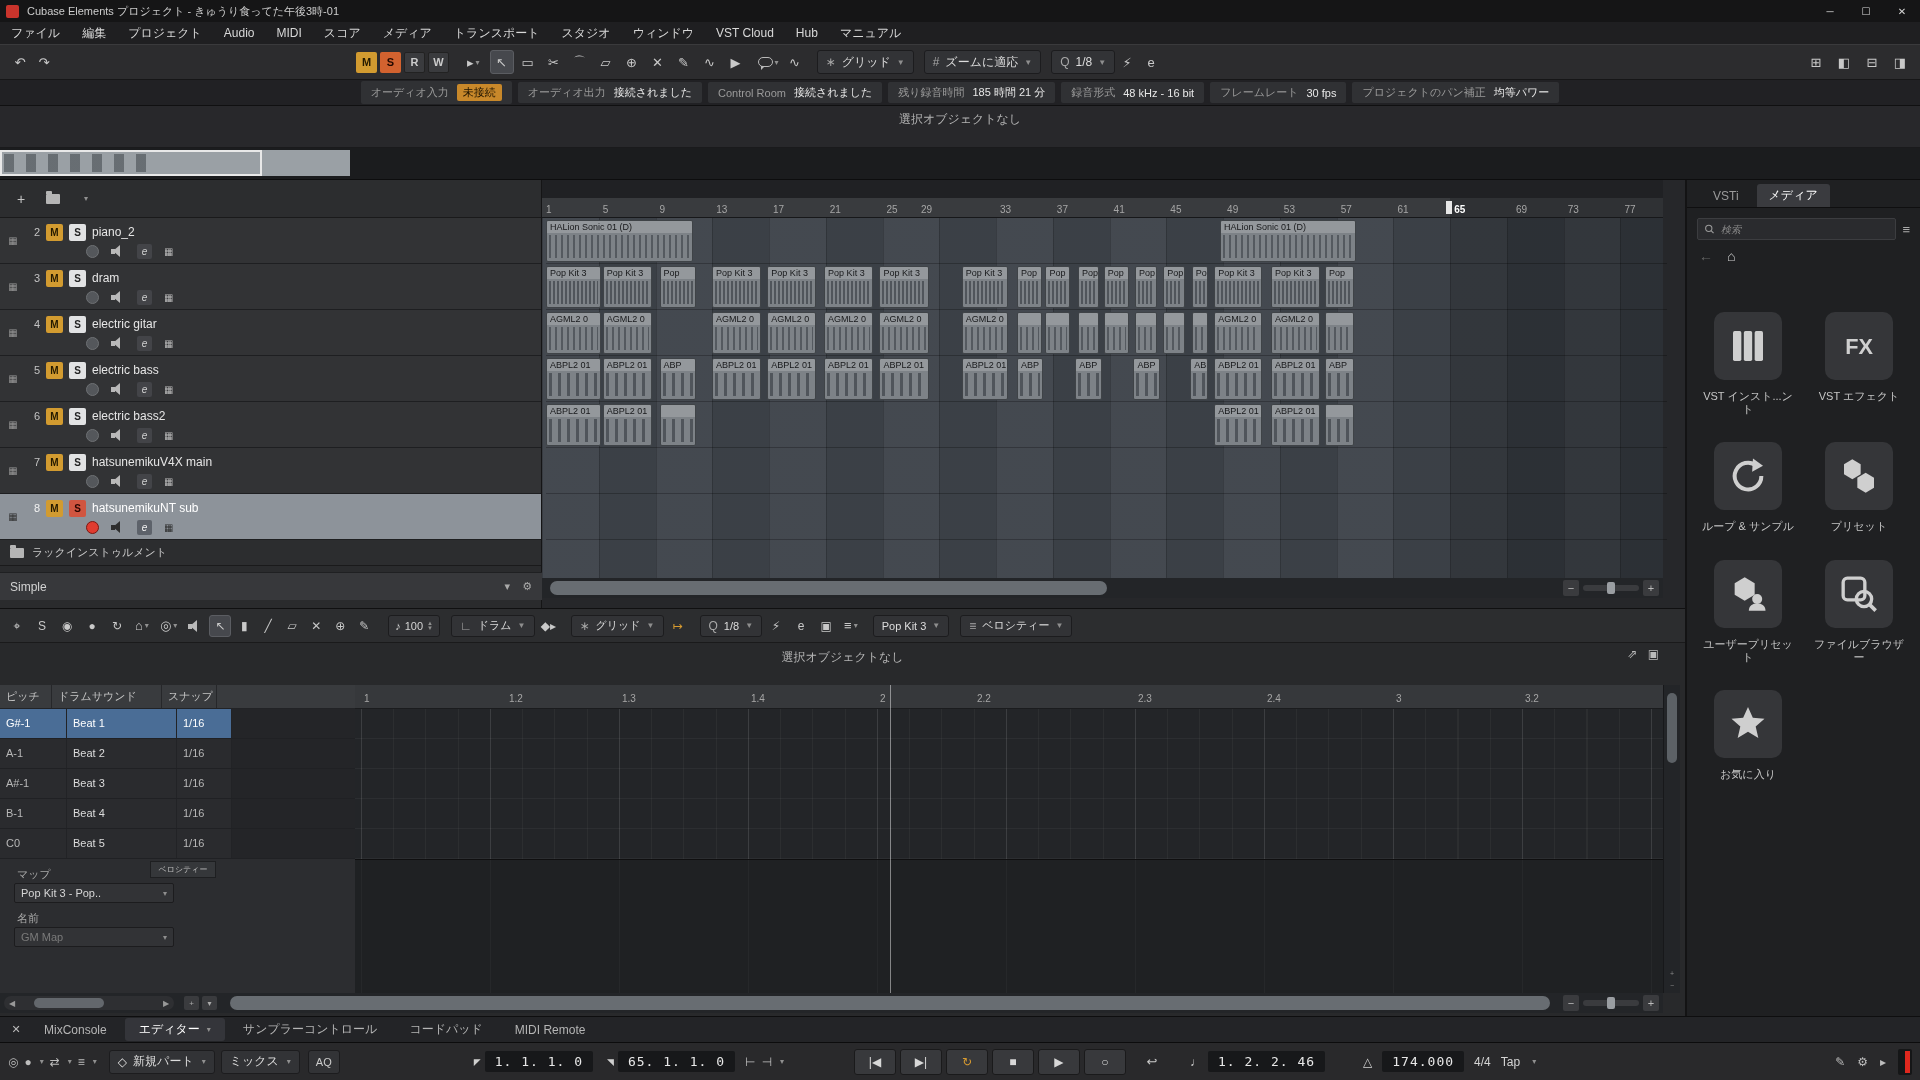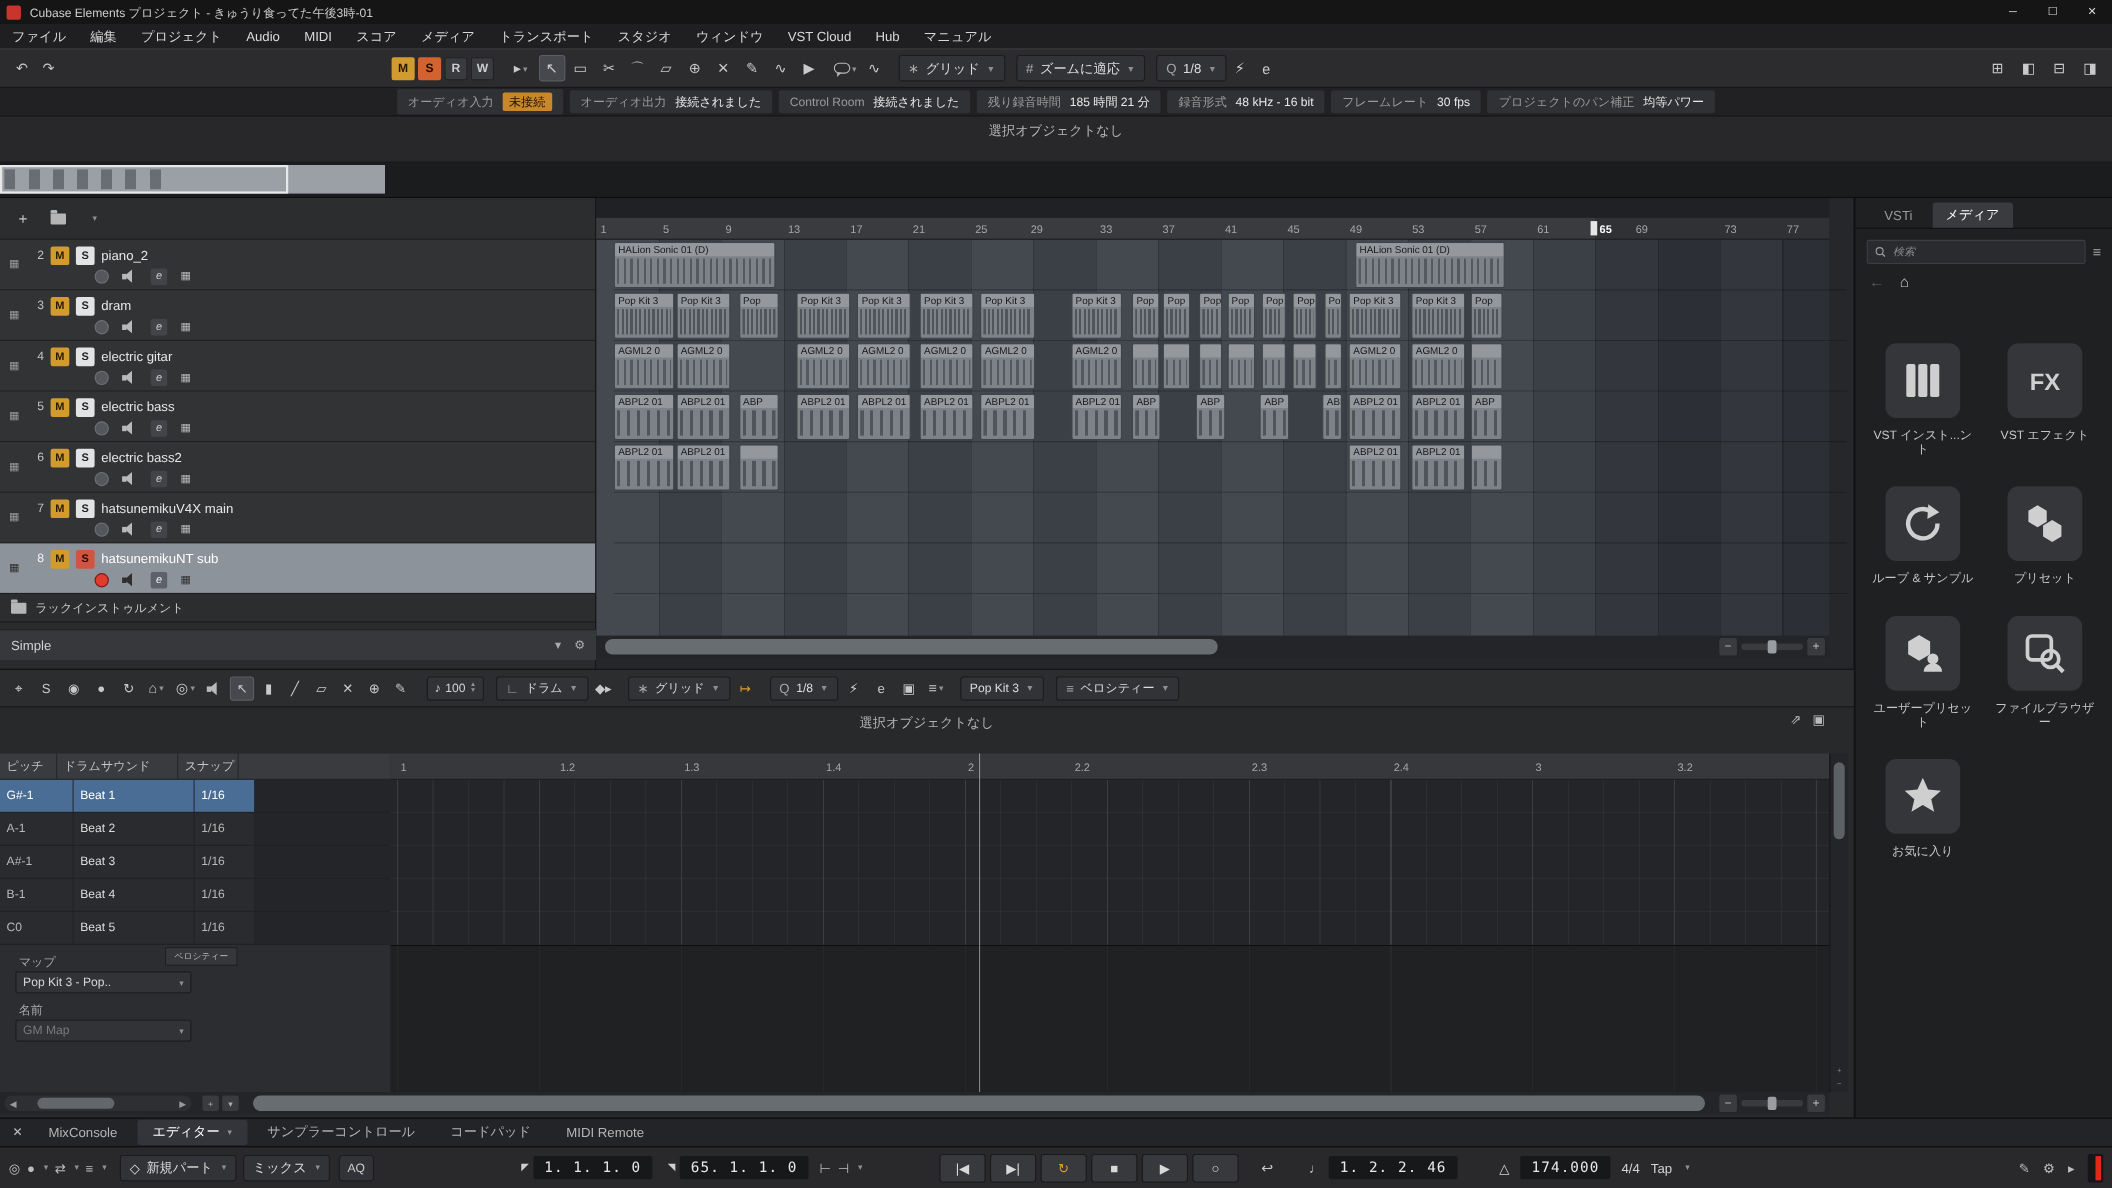--- a/index.html
+++ b/index.html
@@ -97,21 +97,21 @@
 .arrange-topstrip { position:absolute; left:0; top:0; width:100%; height:18px; background:#202124; }
 .arrange-ruler { position:absolute; left:0; top:18px; width:100%; height:20px; background:#2f3134; border-bottom:1px solid #17181a; }
 .ruler-mark { position:absolute; bottom:2px; font-size:10px; color:#a6a6a6; }
 .ruler-mark.bright { color:#ffffff; font-weight:bold; }
 .loc-range { position:absolute; left:0; top:0; height:100%; background:rgba(255,255,255,0.05); }
 .loc-flag { position:absolute; top:3px; width:6px; height:13px; background:#e6e6e6; }
 .arrange-clips { position:absolute; left:0; top:38px; width:100%; height:360px; background:#3e434a;
   background-image:repeating-linear-gradient(90deg,rgba(0,0,0,0.18) 0 1px,transparent 1px 56.76px),
                    repeating-linear-gradient(90deg,rgba(255,255,255,0.03) 0 56.76px,rgba(0,0,0,0.05) 56.76px 113.52px); }
 .end-shade { position:absolute; top:0; bottom:0; right:0; background:rgba(0,0,0,0.24); }
-.clip-row { position:absolute; left:16px; width:100%; height:46px; border-bottom:1px solid rgba(0,0,0,0.25); }
+.clip-row { position:absolute; left:4px; width:100%; height:46px; border-bottom:1px solid rgba(0,0,0,0.25); }
 .clip { position:absolute; top:2px; height:42px; background:#7d8287; border:1px solid #3f4347; border-radius:2px; overflow:hidden; display:flex; flex-direction:column; }
 .clip-label { font-size:9px; line-height:12px; height:12px; color:#17181a; padding:0 3px; white-space:nowrap; overflow:hidden; background:rgba(255,255,255,0.18); }
 .clip-pattern { flex:1; margin:2px 2px 3px; opacity:.9; }
 .pat-notes { background-image:repeating-linear-gradient(90deg,#50555b 0 2px,transparent 2px 6px); }
 .pat-drum { background-image:repeating-linear-gradient(90deg,#4b5056 0 2px,transparent 2px 4px); }
 .pat-bass { background-image:repeating-linear-gradient(90deg,#4b5056 0 3px,transparent 3px 9px); }
 .arr-hscroll { position:absolute; left:0; top:398px; width:100%; height:20px; background:#232528; display:flex; align-items:center; }
 .scroll-thumb { position:absolute; left:8px; top:3px; width:557px; height:14px; background:#686d72; border-radius:7px; }
 .zoom-group { position:absolute; right:4px; top:2px; display:flex; align-items:center; gap:4px; }
 .zoom-btn { width:16px; height:16px; background:#3a3b3e; color:#bbbbbb; font-size:11px; display:flex; align-items:center; justify-content:center; border-radius:2px; }
@@ -488,31 +488,31 @@
       <div class="arrange-topstrip"></div>
       <div class="arrange-ruler">
           <div class="loc-range" style="width: 908.152px;"></div>
           <span class="ruler-mark" style="left: 4px;">1</span>
           <span class="ruler-mark" style="left: 60.7595px;">5</span>
           <span class="ruler-mark" style="left: 117.519px;">9</span>
           <span class="ruler-mark" style="left: 174.278px;">13</span>
           <span class="ruler-mark" style="left: 231.038px;">17</span>
           <span class="ruler-mark" style="left: 287.797px;">21</span>
           <span class="ruler-mark" style="left: 344.557px;">25</span>
-          <span class="ruler-mark" style="left: 395px;">29</span>
+          <span class="ruler-mark" style="left: 379px;">29</span>
           <span class="ruler-mark" style="left: 458.076px;">33</span>
           <span class="ruler-mark" style="left: 514.835px;">37</span>
           <span class="ruler-mark" style="left: 571.595px;">41</span>
           <span class="ruler-mark" style="left: 628.354px;">45</span>
           <span class="ruler-mark" style="left: 685.114px;">49</span>
           <span class="ruler-mark" style="left: 741.873px;">53</span>
           <span class="ruler-mark" style="left: 798.633px;">57</span>
           <span class="ruler-mark" style="left: 855.392px;">61</span>
           <span class="ruler-mark bright" style="left: 912.152px;">65</span>
-          <span class="ruler-mark" style="left: 945px; margin-top: 26px;">69</span>
+          <span class="ruler-mark" style="left: 974px; margin-top: 26px;">69</span>
           <span class="ruler-mark" style="left: 1025.67px;">73</span>
           <span class="ruler-mark" style="left: 1082.43px;">77</span>
           <span class="loc-flag" style="left: 904.152px;"></span>
         </div>
       <div class="arrange-clips">
           <div class="end-shade" style="left: 908.152px;"></div>
           <div class="clip-row" style="top: 0px;">
             <div class="clip" style="left: 0px; width: 146.994px;">
               <div class="clip-label">HALion Sonic 01 (D)</div>
               <div class="clip-pattern pat-notes"></div>

